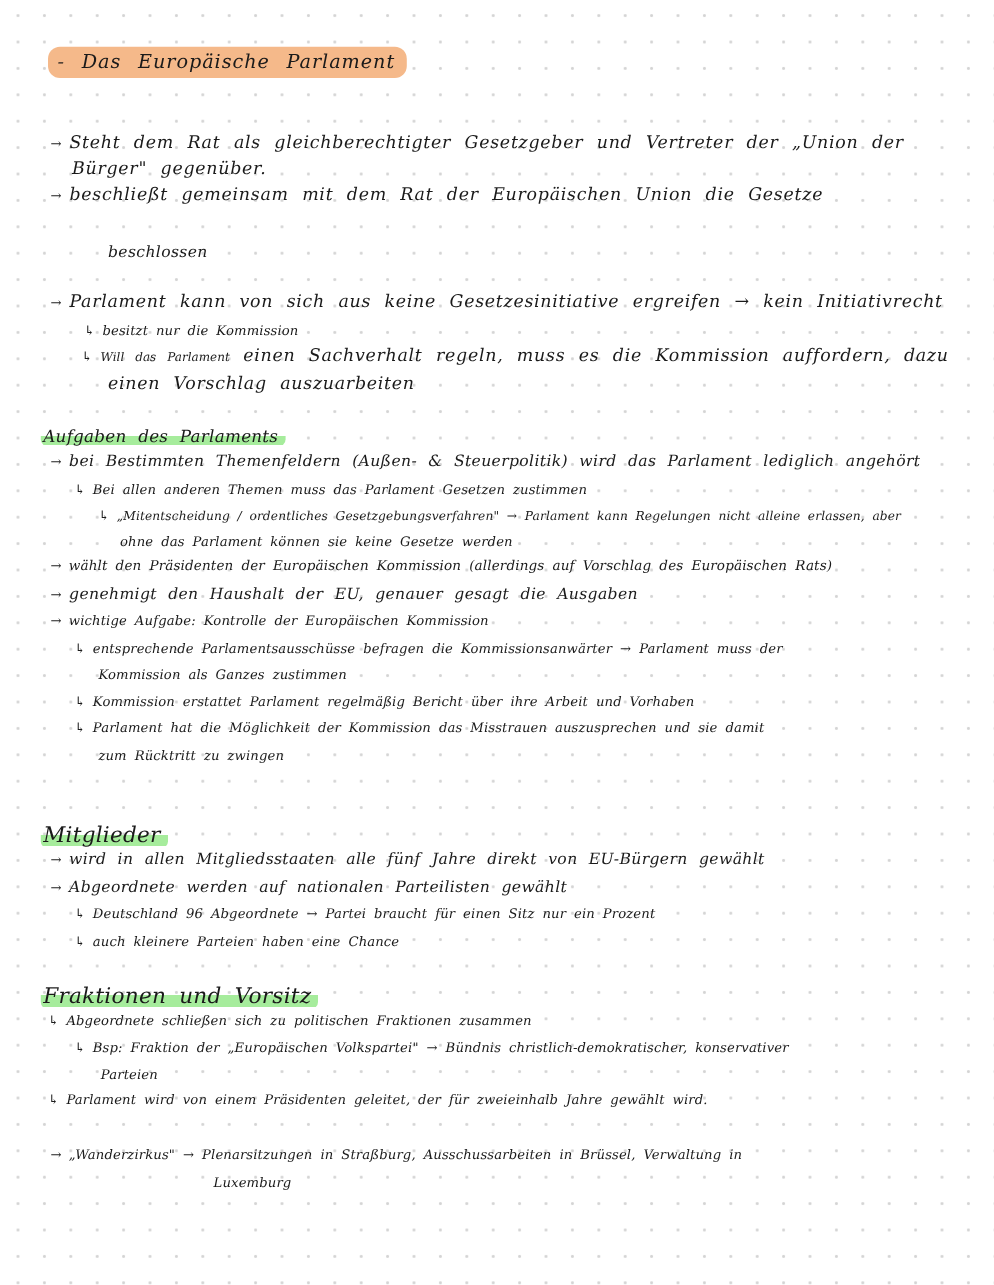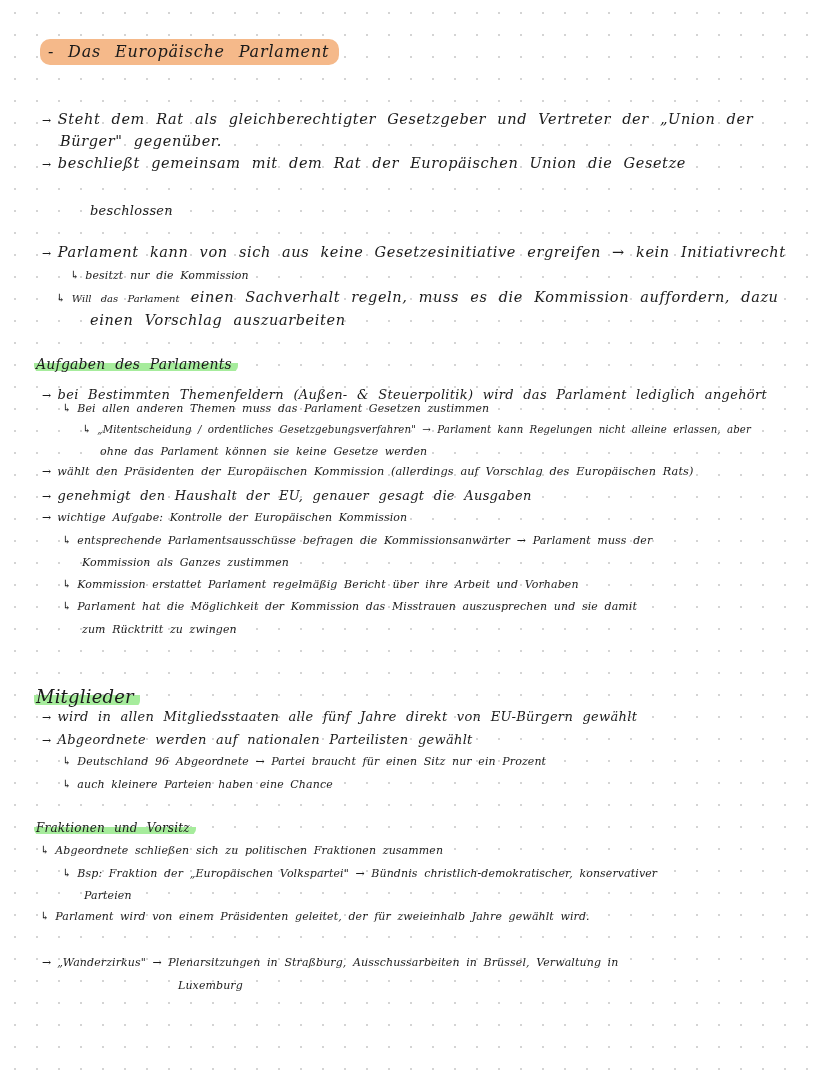--- a/index.html
+++ b/index.html
@@ -50,29 +50,29 @@
     <span class="arrow">→</span><span>beschließt gemeinsam mit dem Rat der Europäischen Union die Gesetze</span>
   </div>
   <div class="line m" style="left:90px; top:204px;">beschlossen</div>
 
   <div class="line s" style="left:42px; top:245px;">
     <span class="arrow">→</span><span>Parlament kann von sich aus keine Gesetzesinitiative ergreifen → kein Initiativrecht</span>
   </div>
   <div class="line xs" style="left:70px; top:270px;">
     <span class="hook">↳</span><span>besitzt nur die Kommission</span>
   </div>
-  <div class="line s" style="left:56px; top:290px;">
+  <div class="line s" style="left:68px; top:290px;">
     <span class="hook">↳</span><span style="font-size:10px; letter-spacing:0;">Will das Parlament</span> <span>einen Sachverhalt regeln, muss es die Kommission auffordern, dazu</span>
   </div>
   <div class="line s" style="left:90px; top:313px;">einen Vorschlag auszuarbeiten</div>
 
   <div class="line heading" style="left:34px; top:357px;">
     <span class="hl-green">Aufgaben des Parlaments</span>
   </div>
-  <div class="line m" style="left:42px; top:378px;margin-top:10px;">
+  <div class="line m" style="left:42px; top:378px;">
     <span class="arrow">→</span><span>bei Bestimmten Themenfeldern (Außen- &amp; Steuerpolitik) wird das Parlament lediglich angehört</span>
   </div>
   <div class="line xs" style="left:62px; top:403px;">
     <span class="hook">↳</span><span>Bei allen anderen Themen muss das Parlament Gesetzen zustimmen</span>
   </div>
   <div class="line xs" style="left:82px; top:424px; font-size:10.2px;">
     <span class="hook">↳</span><span>„Mitentscheidung / ordentliches Gesetzgebungsverfahren" → Parlament kann Regelungen nicht alleine erlassen, aber</span>
   </div>
   <div class="line xs" style="left:100px; top:446px;">ohne das Parlament können sie keine Gesetze werden</div>
   <div class="line xs" style="left:42px; top:466px; font-size:11.3px;">
@@ -105,21 +105,21 @@
   <div class="line m" style="left:42px; top:733px;">
     <span class="arrow">→</span><span>Abgeordnete werden auf nationalen Parteilisten gewählt</span>
   </div>
   <div class="line xs" style="left:62px; top:756px;">
     <span class="hook">↳</span><span>Deutschland 96 Abgeordnete → Partei braucht für einen Sitz nur ein Prozent</span>
   </div>
   <div class="line xs" style="left:62px; top:779px;">
     <span class="hook">↳</span><span>auch kleinere Parteien haben eine Chance</span>
   </div>
 
-  <div class="line heading" style="left:34px; top:822px; font-size:12px;">
+  <div class="line heading" style="left:34px; top:822px; font-size:18px;">
     <span class="hl-green">Fraktionen und Vorsitz</span>
   </div>
   <div class="line xs" style="left:40px; top:845px;">
     <span class="hook">↳</span><span>Abgeordnete schließen sich zu politischen Fraktionen zusammen</span>
   </div>
   <div class="line xs" style="left:62px; top:868px;">
     <span class="hook">↳</span><span>Bsp: Fraktion der „Europäischen Volkspartei" → Bündnis christlich-demokratischer, konservativer</span>
   </div>
   <div class="line xs" style="left:84px; top:890px;">Parteien</div>
   <div class="line xs" style="left:40px; top:911px;">

